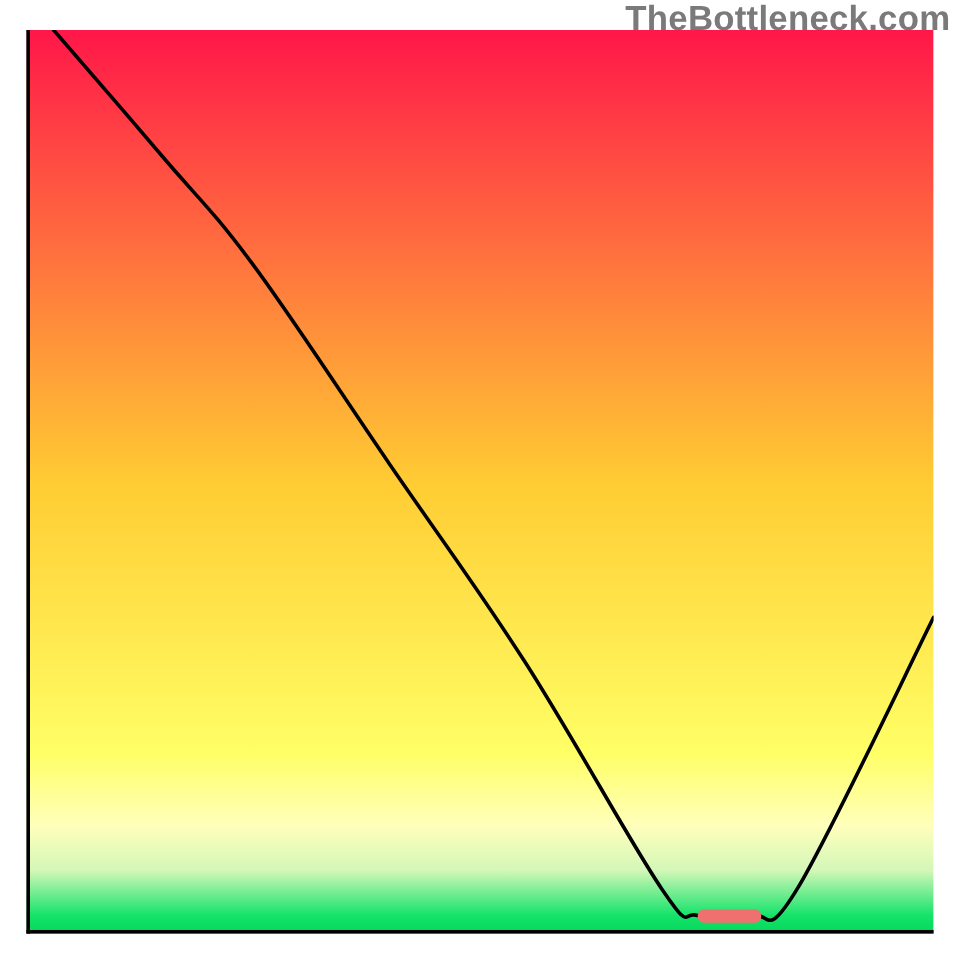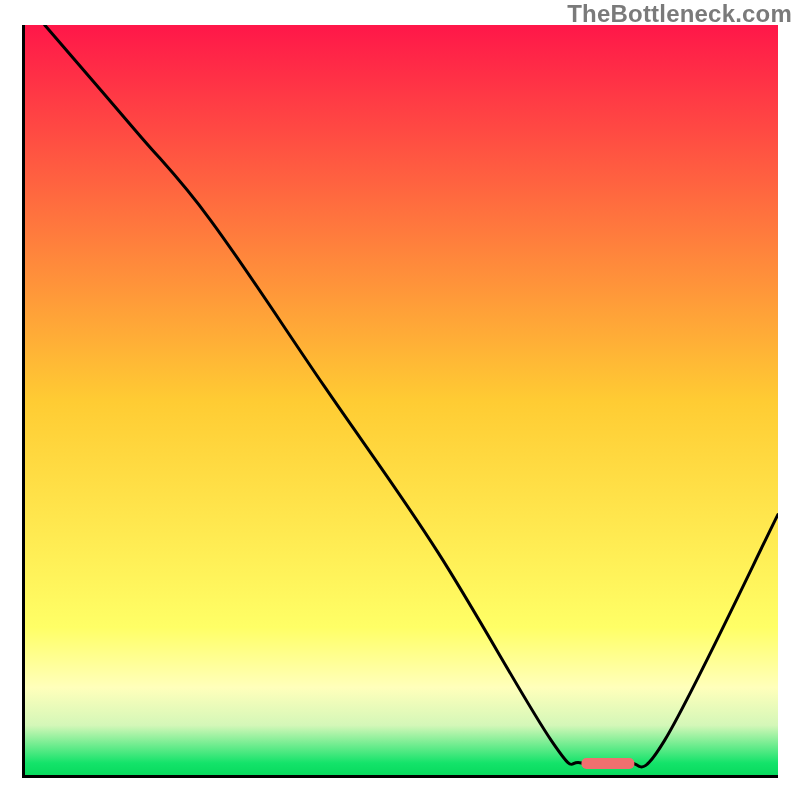--- a/index.html
+++ b/index.html
@@ -13,21 +13,21 @@
   .container {
     position: relative;
     width: 800px;
     height: 800px;
   }
   .watermark {
     position: absolute;
     top: 0px;
     right: 8px;
     font-family: Arial, Helvetica, sans-serif;
-    font-size: 24px;
+    font-size: 29px;
     font-weight: bold;
     color: #7a7a7a;
     letter-spacing: 0.2px;
     text-align: right;
   }
   .plot {
     position: absolute;
     left: 22px;
     top: 25px;
     width: 756px;

